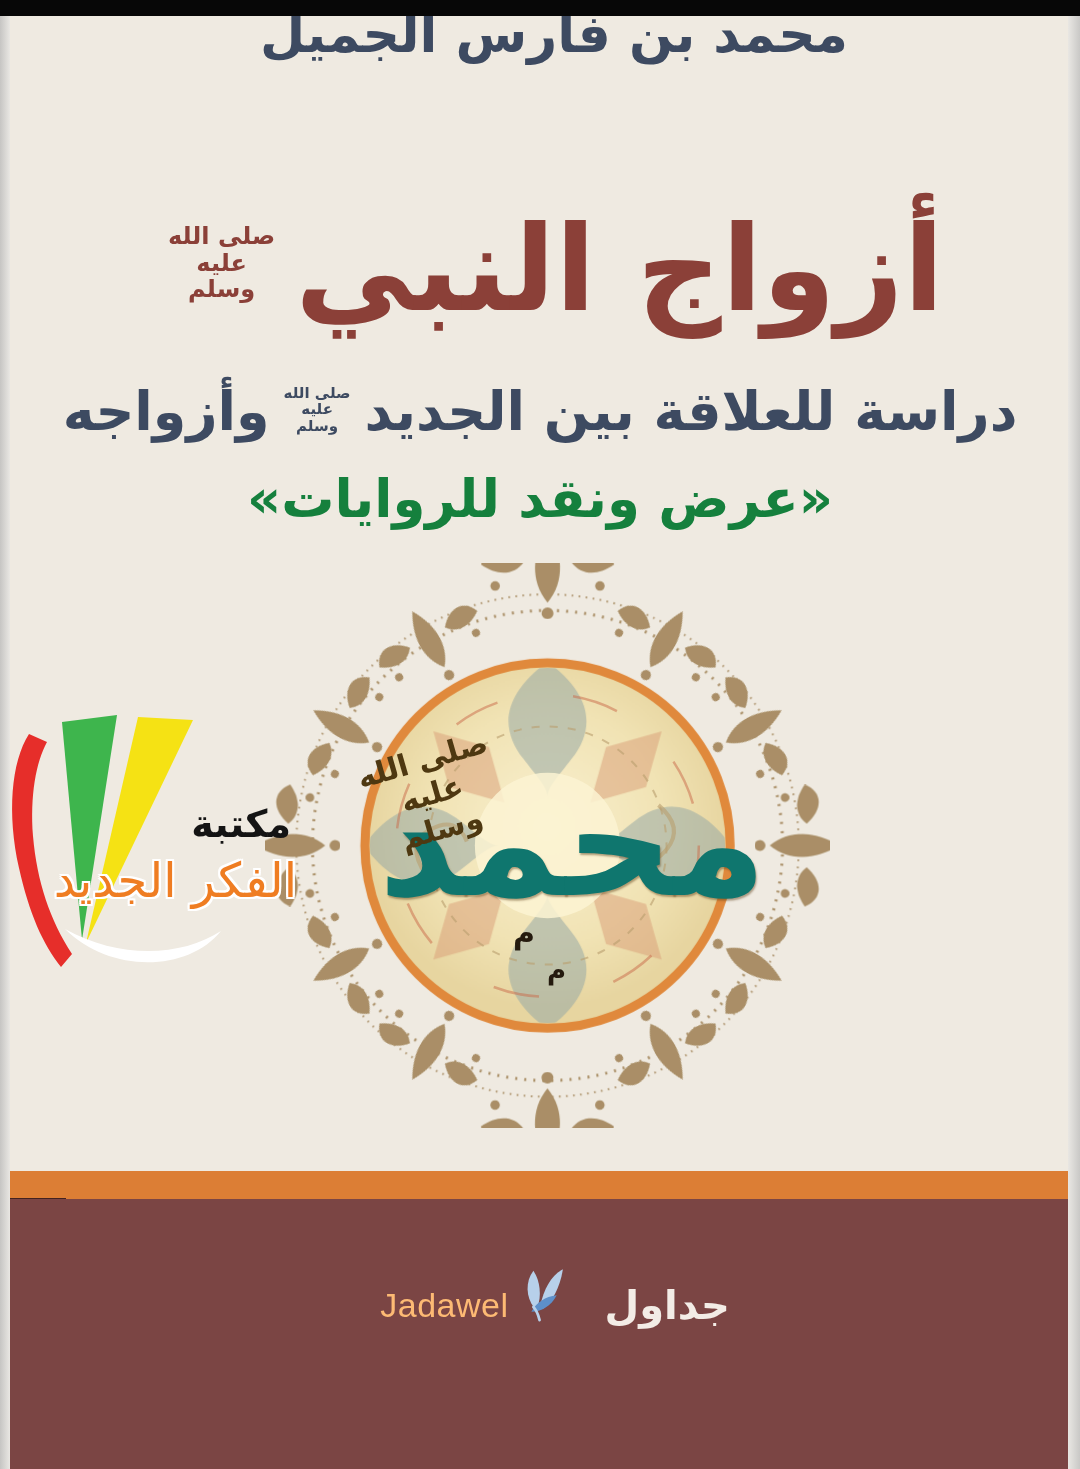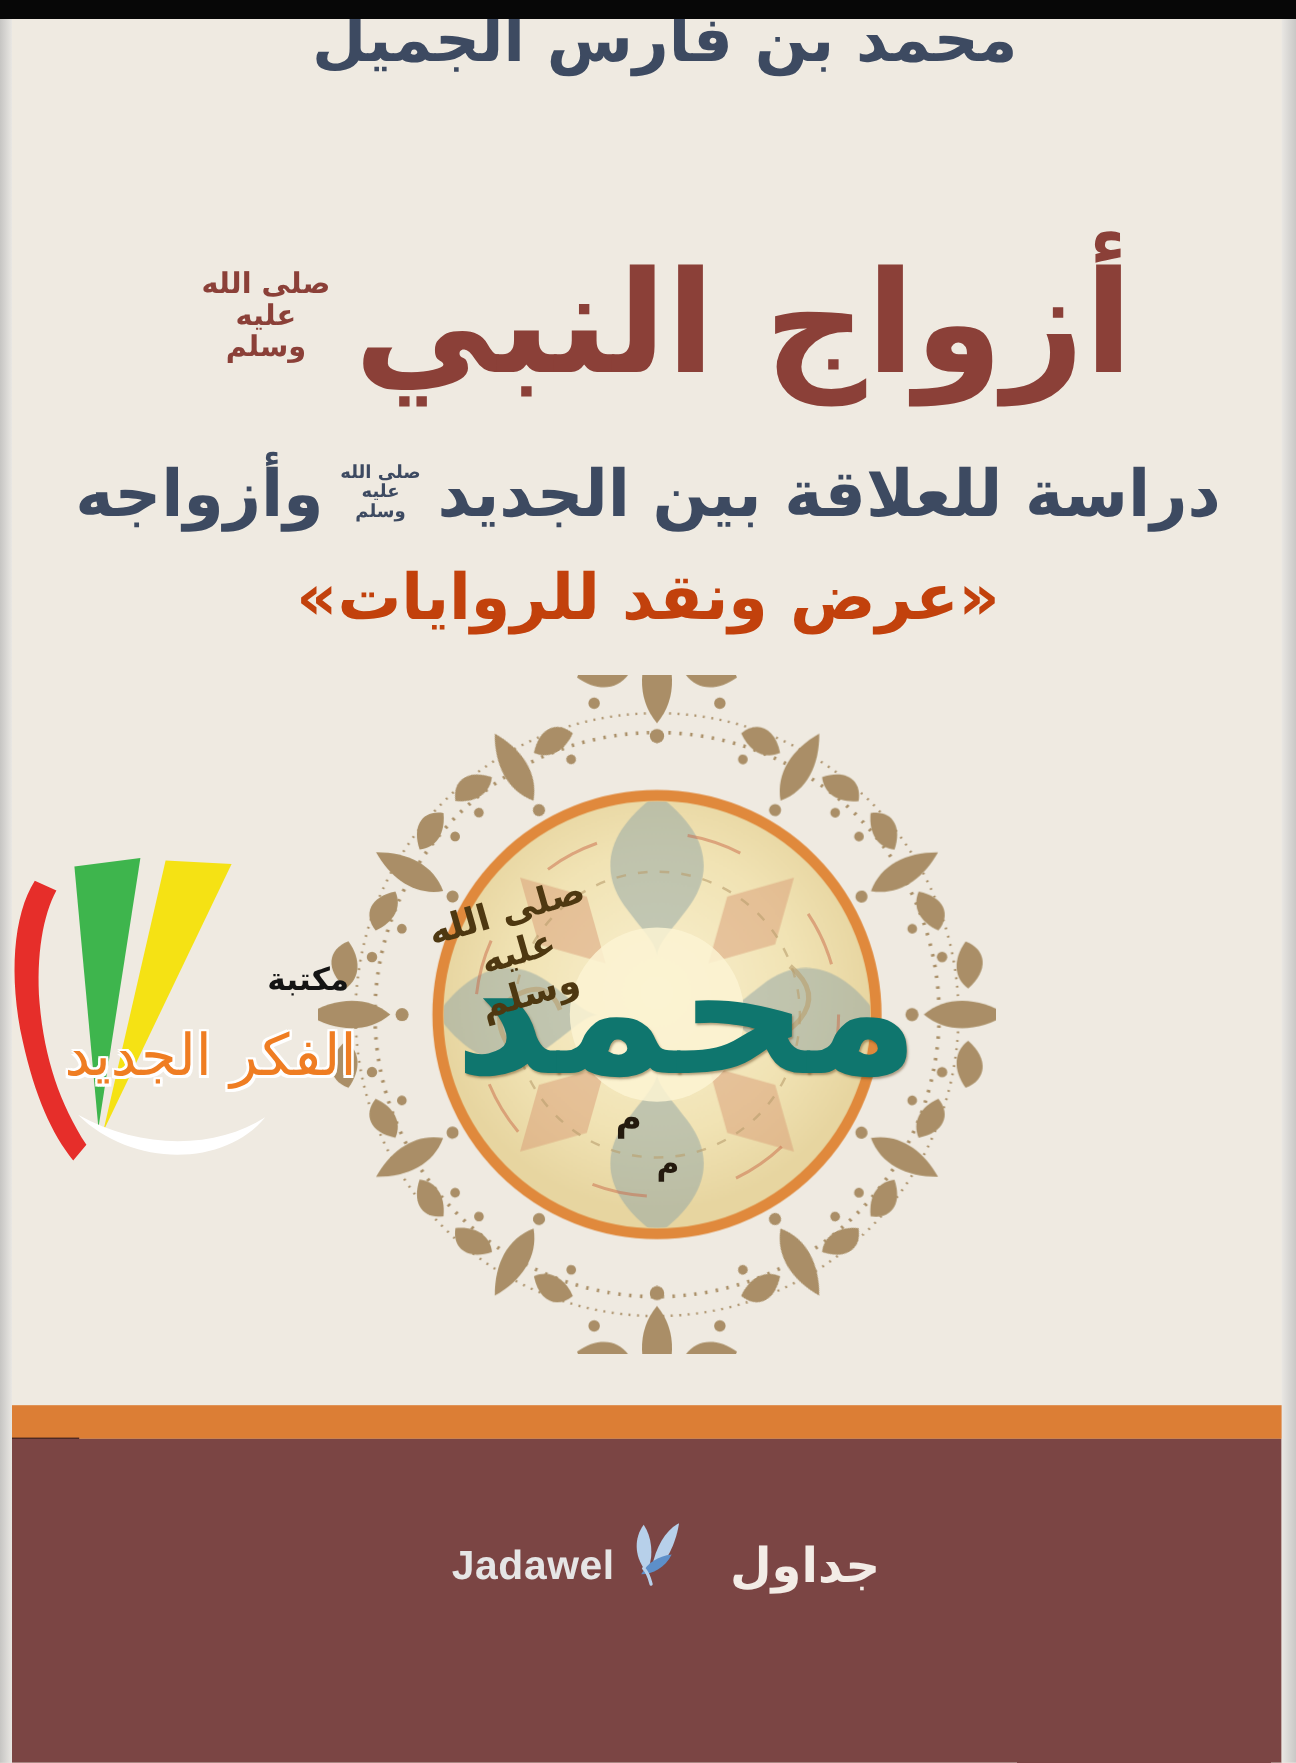--- a/index.html
+++ b/index.html
@@ -45,21 +45,21 @@
   .subtitle1{
     position:absolute;top:380px;left:0;width:100%;
     display:flex;justify-content:center;align-items:center;gap:14px;
     direction:rtl;
     font-size:54px;font-weight:700;color:#3d4a61;
   }
   .subtitle1 .part{white-space:nowrap;text-align:right;}
   .subtitle2{
     position:absolute;top:468px;left:0;width:100%;
     text-align:center;direction:rtl;
-    font-size:53px;font-weight:700;color:#c2410c;
+    font-size:53px;font-weight:700;color:#15803d;
   }
 
   
   .medallion{position:absolute;left:265px;top:563px;width:565px;height:565px;}
   .medallion svg{position:absolute;inset:0;width:100%;height:100%;}
   .meda-name{
     position:absolute;inset:0;
     display:flex;align-items:center;justify-content:center;
     padding-left:50px;padding-bottom:6px;
     font-size:150px;font-weight:700;color:#0f766e;
@@ -74,41 +74,41 @@
   }
   .meda-mark{position:absolute;font-weight:700;color:#241a0e;direction:rtl;}
   .meda-mark.m1{left:248px;top:352px;font-size:30px;}
   .meda-mark.m2{left:282px;top:392px;font-size:26px;}
 
   
   .library-logo{position:absolute;left:5px;top:702px;width:300px;height:275px;}
   .library-logo svg{position:absolute;inset:0;width:100%;height:100%;}
   .lib-line1{
     position:absolute;right:14px;top:100px;
-    font-size:26px;font-weight:700;color:#141414;direction:rtl;white-space:nowrap;
+    font-size:38px;font-weight:700;color:#141414;direction:rtl;white-space:nowrap;
   }
   .lib-line2{
     position:absolute;right:8px;top:150px;
     font-size:48px;font-weight:400;color:#ef7d22;direction:rtl;white-space:nowrap;
     text-shadow:-2px 0 0 #fff,2px 0 0 #fff,0 -2px 0 #fff,0 2px 0 #fff,
                 -2px -2px 0 #fff,2px 2px 0 #fff,-2px 2px 0 #fff,2px -2px 0 #fff;
   }
 
   
   .orange-band{position:absolute;top:1171px;left:10px;right:0;height:28px;background:#dc7e35;}
   .print-mark{position:absolute;top:1198px;left:10px;width:56px;height:6px;background:#432220;}
   .footer{position:absolute;top:1199px;left:10px;right:12px;bottom:0;background:#7b4544;}
   .publisher-row{
     margin-top:78px;
     display:flex;justify-content:center;align-items:center;gap:10px;
     direction:ltr;transform:translateX(16px);
   }
   .pub-latin{
     font-family:"Liberation Sans",sans-serif;
-    font-size:34px;font-weight:700;color:#e5e5e5;letter-spacing:.5px;
+    font-size:34px;font-weight:400;color:#fdba74;letter-spacing:.5px;
   }
   .pub-icon{width:48px;height:78px;margin-top:-22px;}
   .pub-arabic{font-size:40px;font-weight:700;color:#f3ece6;direction:rtl;margin-left:28px;}
 </style>
 </head>
 <body>
 
 <div class="page">
 
   <div class="black-bar"></div>

